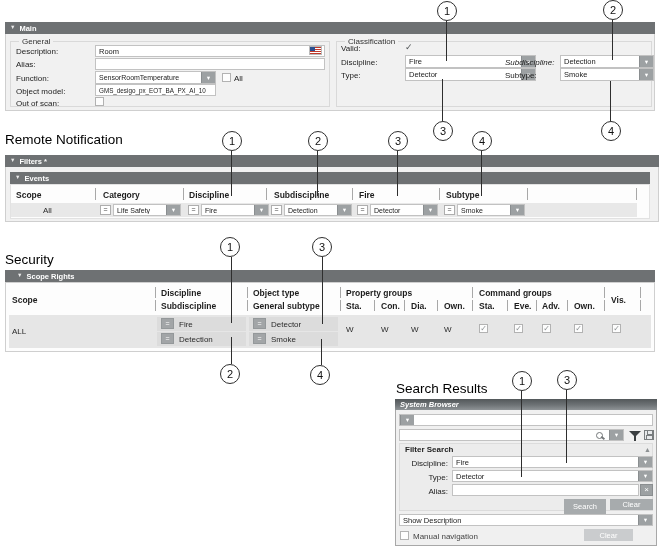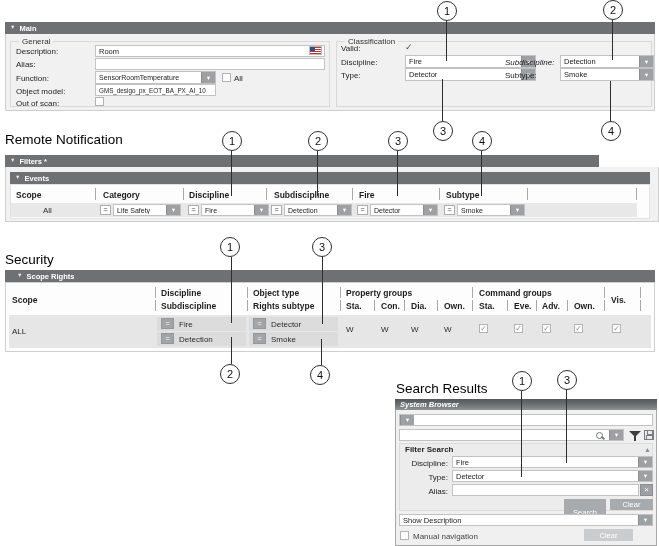--- a/index.html
+++ b/index.html
@@ -130,21 +130,21 @@
   <div class="cl" style="left:446px;top:21px;height:40px;"></div>
   <div class="co" style="left:603px;top:0px;">2</div>
   <div class="cl" style="left:612px;top:20px;height:40px;"></div>
   <div class="co" style="left:433px;top:121px;">3</div>
   <div class="cl" style="left:442px;top:79px;height:42px;"></div>
   <div class="co" style="left:601px;top:121px;">4</div>
   <div class="cl" style="left:610px;top:81px;height:40px;"></div>
 
   <div class="title" style="left:5px;top:132px;">Remote Notification</div>
 
-  <div class="panelbar" style="left:5px;top:155px;width:594px;">
+  <div class="panelbar" style="left:5px;top:155px;width:654px;">
     <span class="caret">▼</span>
     <span>Filters *</span>
   </div>
   <div class="panelbody" style="left:5px;top:167px;width:654px;height:55px;"></div>
   <div class="panelbar" style="left:10px;top:172px;width:640px;">
     <span class="caret">▼</span>
     <span>Events</span>
   </div>
   <div class="whitebox" style="left:10px;top:184px;width:640px;height:35px;"></div>
 
@@ -225,21 +225,21 @@
   <div class="tdiv" style="left:507px;top:300px;height:11px;"></div>
   <div class="tdiv" style="left:536px;top:300px;height:11px;"></div>
   <div class="tdiv" style="left:567px;top:300px;height:11px;"></div>
   <div class="tdiv" style="left:604px;top:300px;height:11px;"></div>
   <div class="tdiv" style="left:640px;top:300px;height:11px;"></div>
 
   <div class="th" style="left:12px;top:295px;">Scope</div>
   <div class="th" style="left:161px;top:288px;">Discipline</div>
   <div class="th" style="left:161px;top:301px;">Subdiscipline</div>
   <div class="th" style="left:253px;top:288px;">Object type</div>
-  <div class="th" style="left:253px;top:301px;">Rights subtype</div>
+  <div class="th" style="left:253px;top:301px;">General subtype</div>
   <div class="th" style="left:346px;top:288px;">Property groups</div>
   <div class="th" style="left:346px;top:301px;">Sta.</div>
   <div class="th" style="left:381px;top:301px;">Con.</div>
   <div class="th" style="left:411px;top:301px;">Dia.</div>
   <div class="th" style="left:444px;top:301px;">Own.</div>
   <div class="th" style="left:479px;top:288px;">Command groups</div>
   <div class="th" style="left:479px;top:301px;">Sta.</div>
   <div class="th" style="left:514px;top:301px;">Eve.</div>
   <div class="th" style="left:542px;top:301px;">Adv.</div>
   <div class="th" style="left:574px;top:301px;">Own.</div>
@@ -313,21 +313,21 @@
   <div class="dd" style="left:452px;top:470px;width:201px;height:12px;">
     <span class="ddval">Detector</span>
     <span class="ddbtn">▼</span>
   </div>
   <div class="rlbl" style="left:398px;top:487px;width:50px;">Alias:</div>
   <div class="field" style="left:452px;top:484px;width:187px;height:12px;">
     <span></span>
   </div>
   <div class="xbtn" style="left:640px;top:484px;width:13px;height:12px;">×</div>
 
-  <div class="btn" style="left:564px;top:499px;width:42px;height:27px;">Search</div>
+  <div class="btn" style="left:564px;top:499px;width:42px;height:15px;">Search</div>
   <div class="btn" style="left:610px;top:499px;width:43px;height:11px;">Clear</div>
 
   <div class="dd" style="left:399px;top:514px;width:254px;height:12px;">
     <span class="ddval">Show Description</span>
     <span class="ddbtn">▼</span>
   </div>
   <div class="chk" style="left:400px;top:531px;"></div>
   <div class="lbl" style="left:413px;top:532px;color:#444;">Manual navigation</div>
   <div class="btn disabled" style="left:584px;top:529px;width:49px;height:12px;">Clear</div>
 

